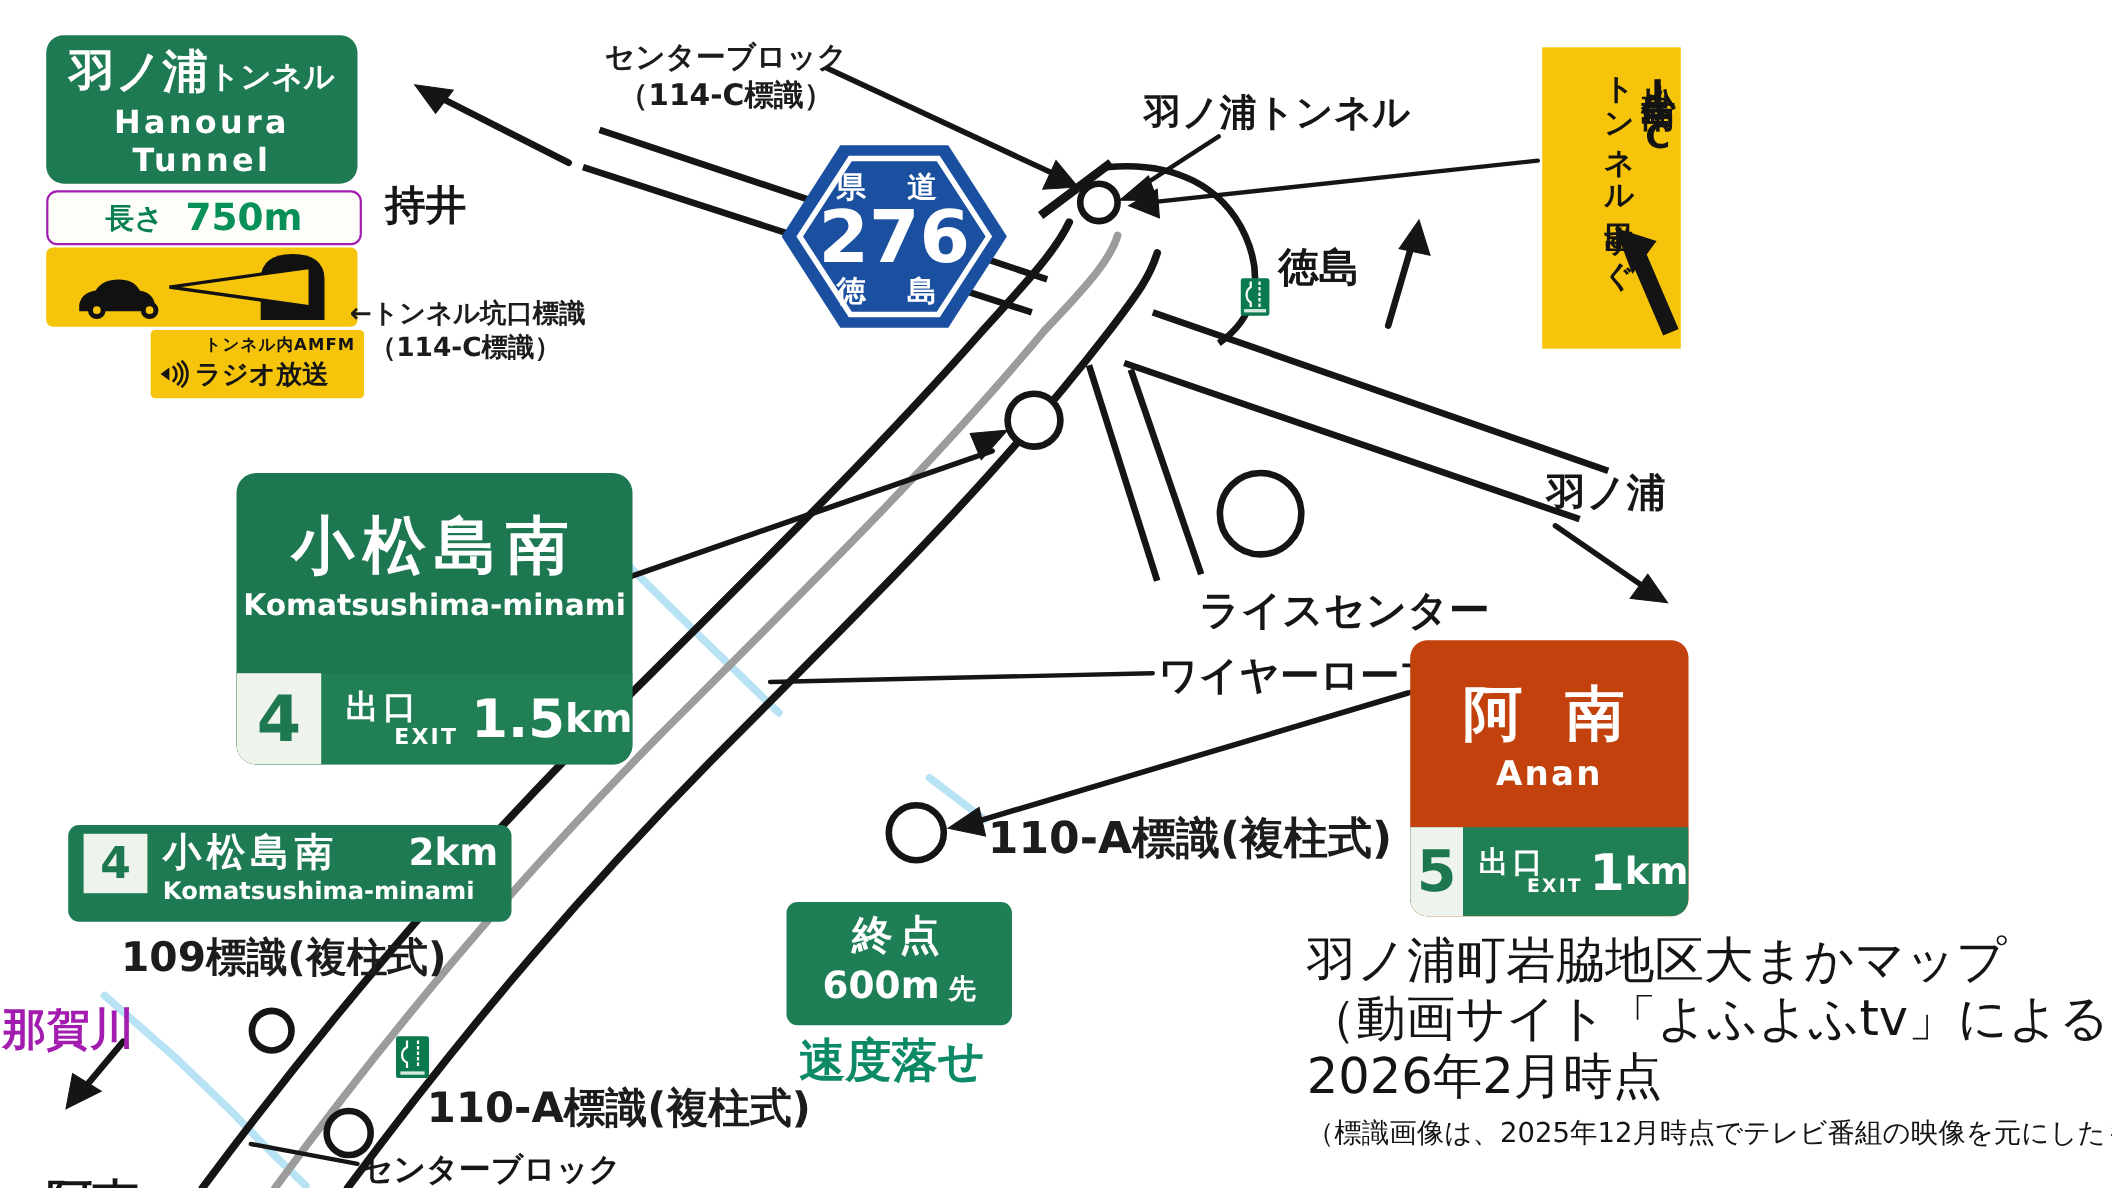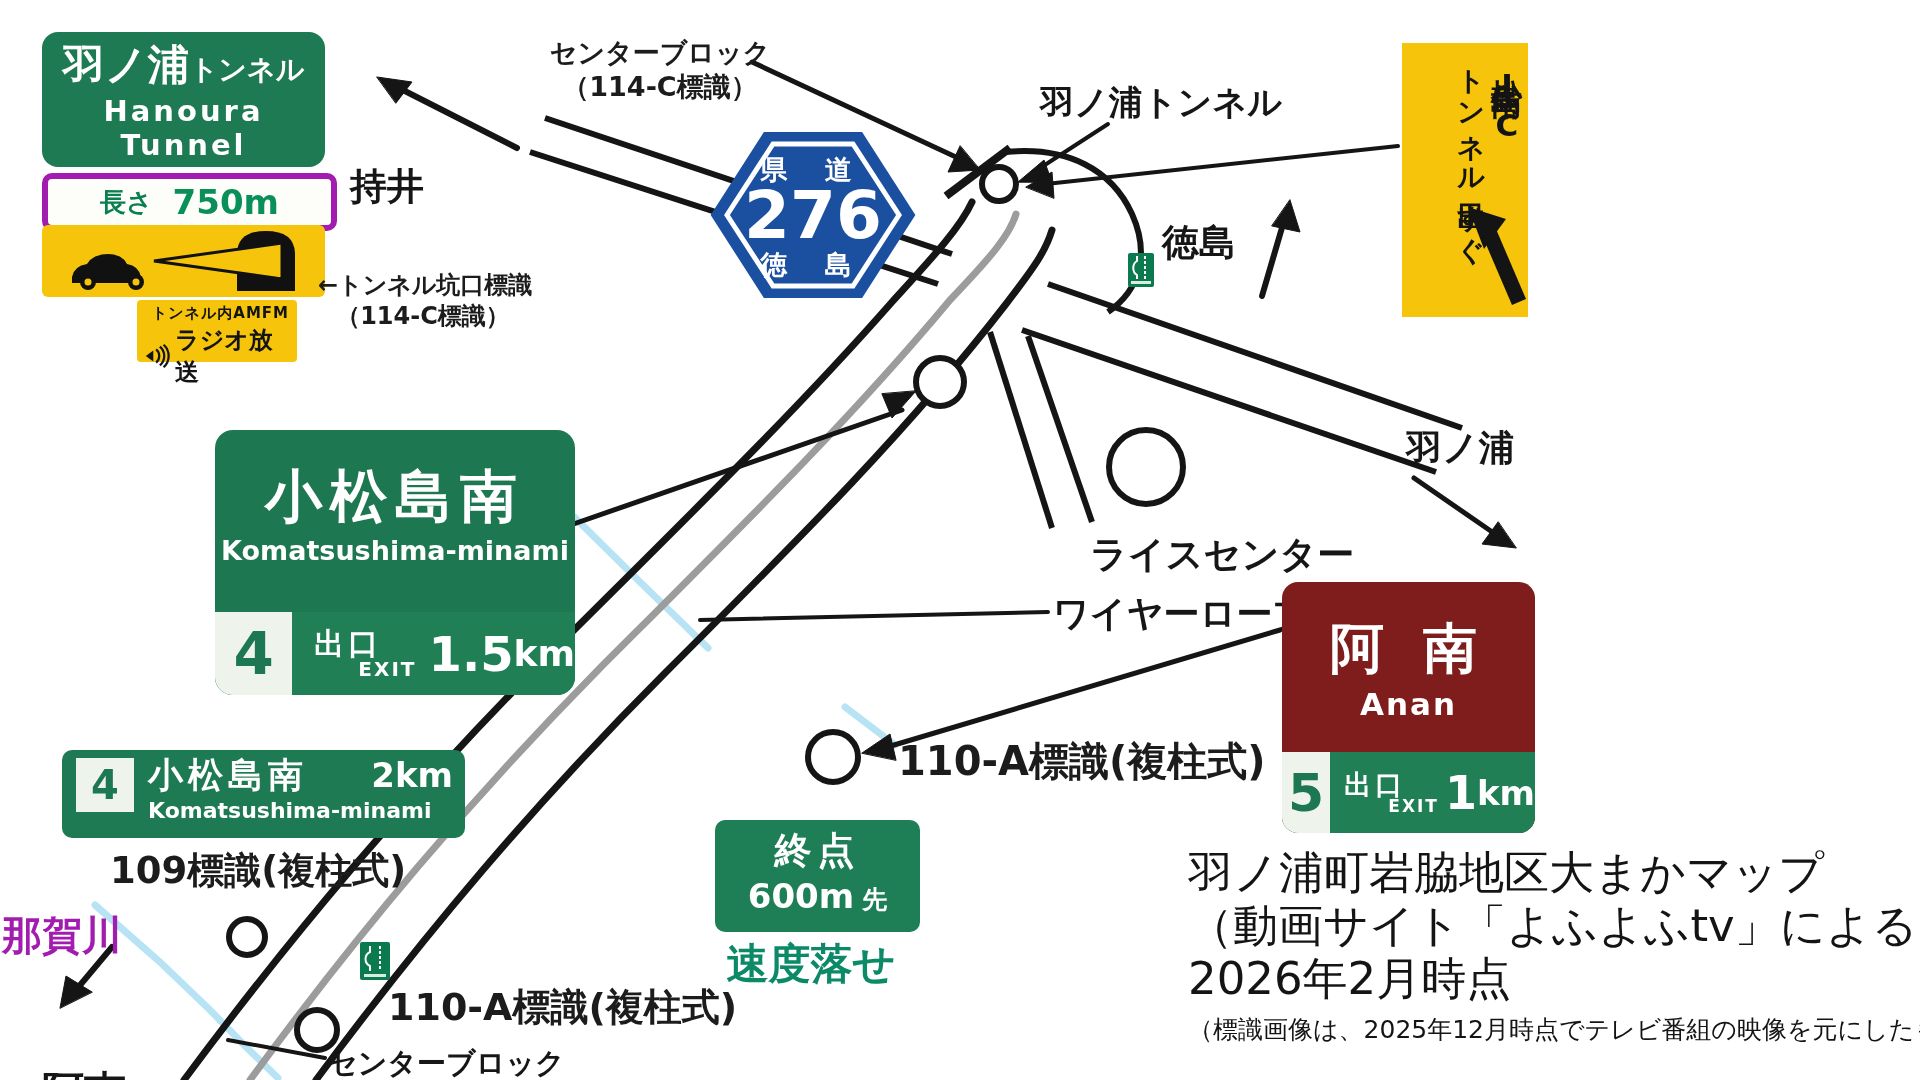--- a/index.html
+++ b/index.html
@@ -8,26 +8,26 @@
   .abs{position:absolute;}
   svg{display:block;}
   .lbl{font-weight:bold;white-space:nowrap;}
   .ann{font-weight:bold;white-space:nowrap;color:#1c1c1c;}
   
   .sign-green{background:#1e7a52;color:#fff;border-radius:16px;}
   .hanoura-main{left:42px;top:32px;width:283px;height:135px;text-align:center;}
   .hanoura-main .l1{padding-top:12px;font-size:42px;font-weight:bold;line-height:1;}
   .hanoura-main .l1 .suffix{font-size:28px;font-family:Liberation Serif, serif;}
   .hanoura-main .l2{font-size:29px;font-weight:bold;letter-spacing:3px;margin-top:8px;}
-  .len-sign{left:42px;top:173px;width:283px;height:46px;background:#fdfdf9;border:6px solid #a21caf;
+  .len-sign{left:42px;top:173px;width:283px;height:46px;background:#fdfdf9;border:2px solid #a21caf;
             border-radius:10px;display:flex;align-items:center;justify-content:center;gap:20px;}
   .len-sign .k{color:#087f4f;font-size:26px;font-weight:bold;}
   .len-sign .v{color:#089058;font-size:34px;font-weight:bold;}
   .picto-sign{left:42px;top:225px;width:283px;height:72px;background:#f6c50b;border-radius:6px;}
-  .radio-sign{left:137px;top:300px;width:160px;height:62px;background:#f6c50b;border-radius:4px;
+  .radio-sign{left:137px;top:300px;width:194px;height:62px;background:#f6c50b;border-radius:4px;
               color:#141414;padding:4px 8px 0 6px;box-sizing:border-box;}
   .radio-sign .r1{font-size:15px;font-weight:bold;text-align:right;letter-spacing:1px;}
   .radio-sign .r2{display:flex;align-items:center;gap:4px;font-size:24px;font-weight:bold;margin-top:1px;}
   
   .mochii{left:350px;top:162px;font-size:37px;}
   .tokushima{left:1162px;top:218px;font-size:37px;}
   .hanoura-top{left:1040px;top:80px;font-size:34px;}
   .hanoura-right{left:1406px;top:424px;font-size:36px;}
   .rice{left:1090px;top:530px;font-size:37px;}
   .wire{left:1053px;top:590px;font-size:36px;}
@@ -55,21 +55,21 @@
   .exit-row{position:absolute;left:0;bottom:0;width:100%;height:83px;display:flex;background:#207f55;}
   .exit-box{width:112px;height:100%;background:#eef3ec;display:flex;align-items:center;justify-content:center;}
   .exit-box span{color:#1d7750;font-size:58px;font-weight:bold;}
   .exit-word{display:flex;flex-direction:column;align-items:flex-start;justify-content:center;margin-left:22px;line-height:1;}
   .exit-word .jp{font-size:30px;font-weight:bold;letter-spacing:4px;}
   .exit-word .en{font-size:20px;font-weight:bold;letter-spacing:2px;margin-left:44px;}
   .exit-dist{display:flex;align-items:center;margin-left:12px;font-weight:bold;}
   .exit-dist .v{font-size:48px;}
   .exit-dist .u{font-size:36px;}
   
-  .anan-sign{left:1282px;top:582px;width:253px;height:251px;background:#7f1d1d;border-radius:16px;
+  .anan-sign{left:1282px;top:582px;width:253px;height:251px;background:#c2410c;border-radius:16px;
              color:#fff;overflow:hidden;text-align:center;}
   .anan-sign .name{font-size:54px;font-weight:bold;letter-spacing:10px;margin-top:40px;line-height:1;}
   .anan-sign .romaji{font-size:31px;font-weight:bold;margin-top:10px;letter-spacing:2px;}
   .anan-sign .exit-row{height:81px;background:#207f55;}
   .anan-sign .exit-box{width:100px;}
   .anan-sign .exit-box span{font-size:52px;}
   .anan-sign .exit-word{margin-left:14px;}
   .anan-sign .exit-word .jp{font-size:27px;}
   .anan-sign .exit-word .en{font-size:17px;}
   .anan-sign .exit-dist{margin-left:6px;}

